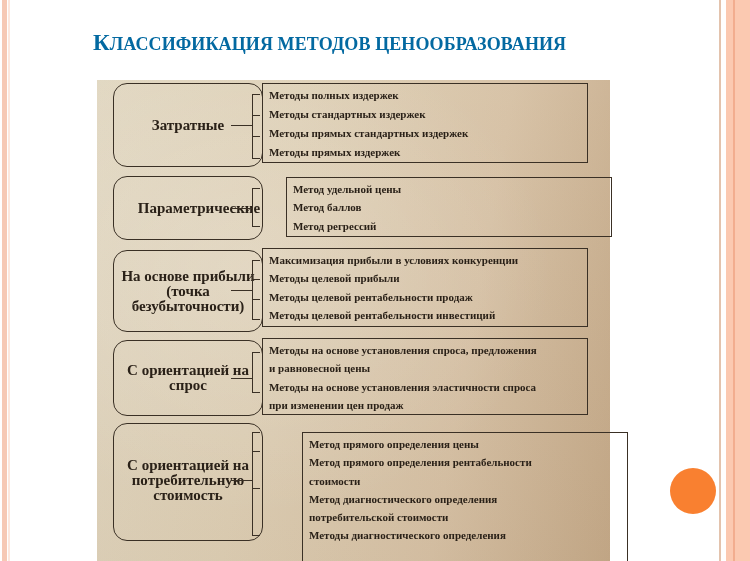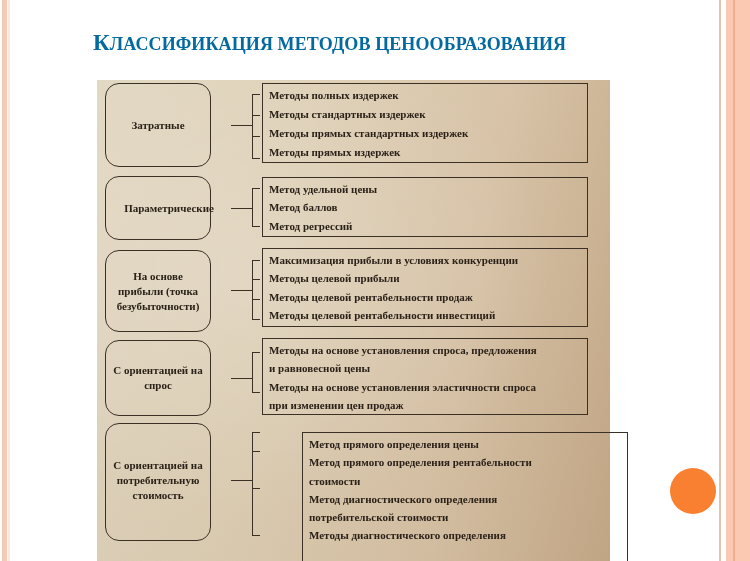--- a/index.html
+++ b/index.html
@@ -29,25 +29,25 @@
       background: linear-gradient(100deg, #e6dcc6 0%, #e3d5bb 35%, #dcc7ab 70%, #c9ae8d 100%);
     }
     .photo .shade {
       position: absolute; inset: 0;
       background: radial-gradient(ellipse at 30% 40%, rgba(255,255,255,0.18), rgba(0,0,0,0) 60%),
                   linear-gradient(180deg, rgba(0,0,0,0.02), rgba(90,60,30,0.08));
     }
 
     .group { position: absolute; left: 0; width: 513px; }
     .cat-box {
-      position: absolute; left: 8px; width: 106px;
+      position: absolute; left: 16px; width: 150px;
       border: 1.6px solid #3a3025; border-radius: 14px;
       display: flex; align-items: center; justify-content: center;
       text-align: center; box-sizing: border-box;
-      font-size: 11px; font-weight: bold; color: #2a2118; line-height: 15px;
+      font-size: 15px; font-weight: bold; color: #2a2118; line-height: 15px;
       padding: 0 6px;
     }
     .connector {
       position: absolute; left: 134px; height: 0;
       border-top: 1.4px solid #3a3025; width: 21px;
     }
     .bracket {
       position: absolute; left: 155px; width: 8px;
       border-left: 1.4px solid #3a3025;
     }
@@ -103,21 +103,21 @@
   </div>
 
   <div class="group" style="top:96px;">
     <div class="cat-box" style="top:0; height:64px;padding-left:28px;">
         <span>Параметрические</span>
       </div>
     <div class="connector" style="top:32px;"></div>
     <div class="bracket" style="top:12px; height:38px;"></div>
     <div class="tick" style="top:12px;"></div>
     <div class="tick" style="top:50px;"></div>
-    <div class="methods-box" style="top:1px; height:60px;">
+    <div class="methods-box" style="top:1px; height:60px;margin-left:24px;">
       <div class="method">Метод удельной цены</div>
       <div class="method">Метод баллов</div>
       <div class="method">Метод регрессий</div>
     </div>
   </div>
 
   <div class="group" style="top:168px;">
     <div class="cat-box" style="top:2px; height:82px;">
         <span>На основе прибыли (точка безубыточности)</span>
       </div>

